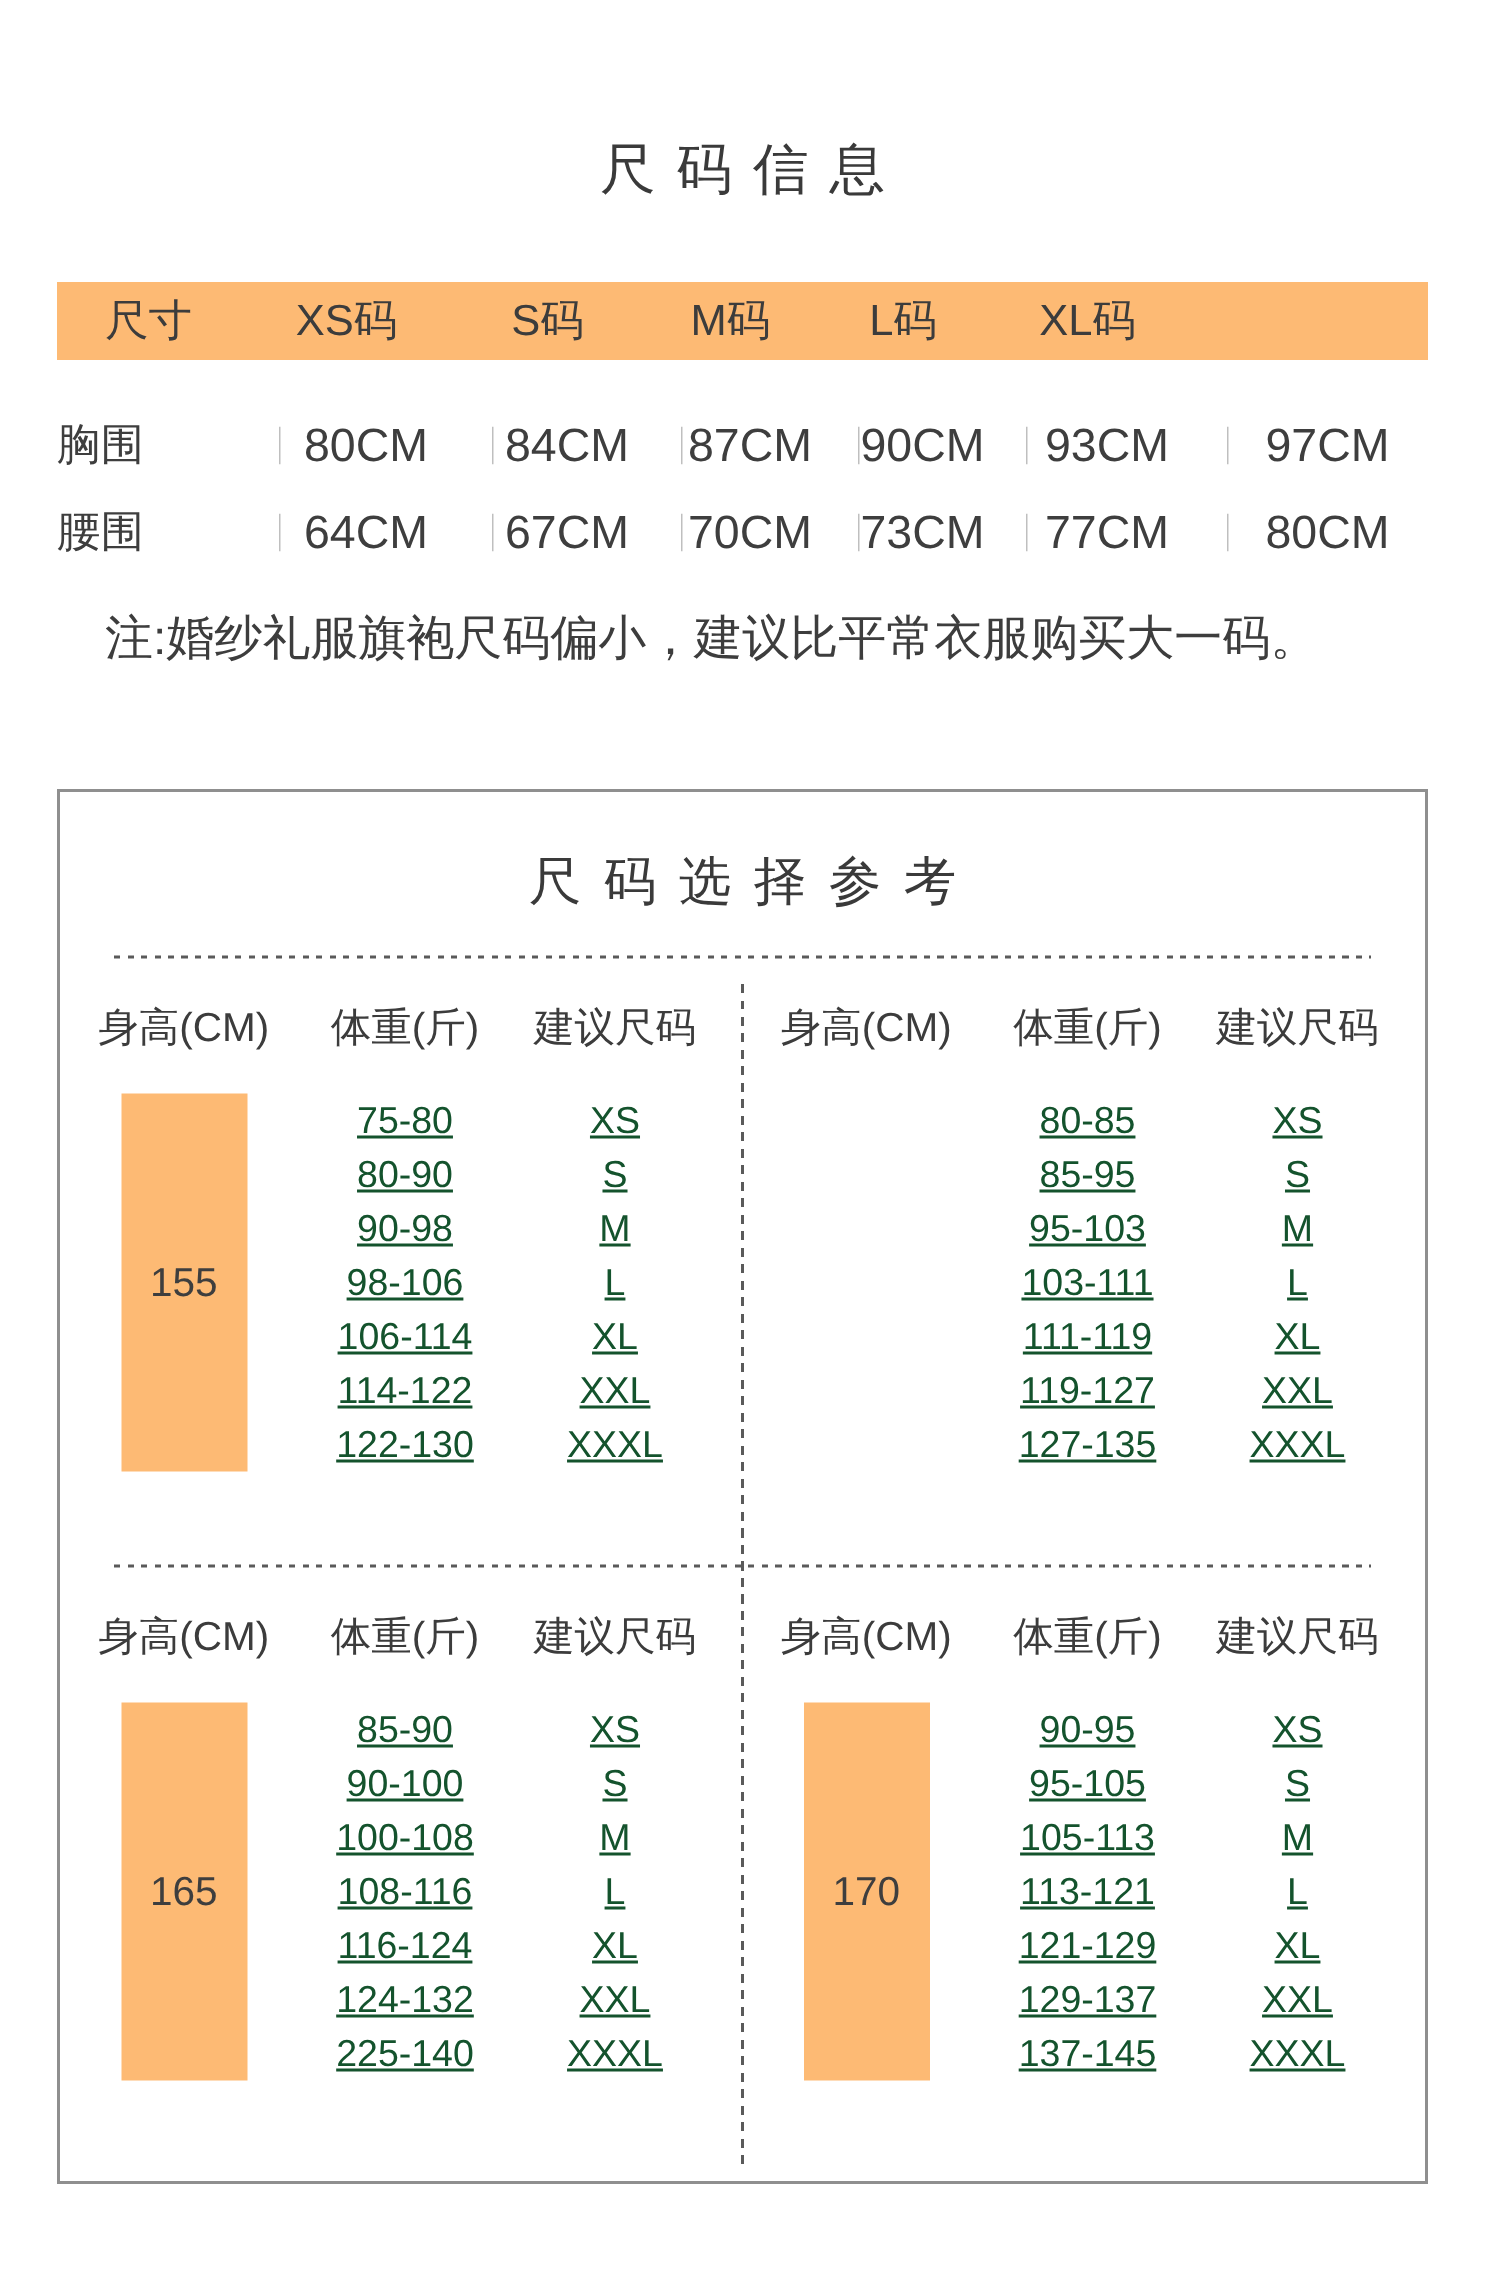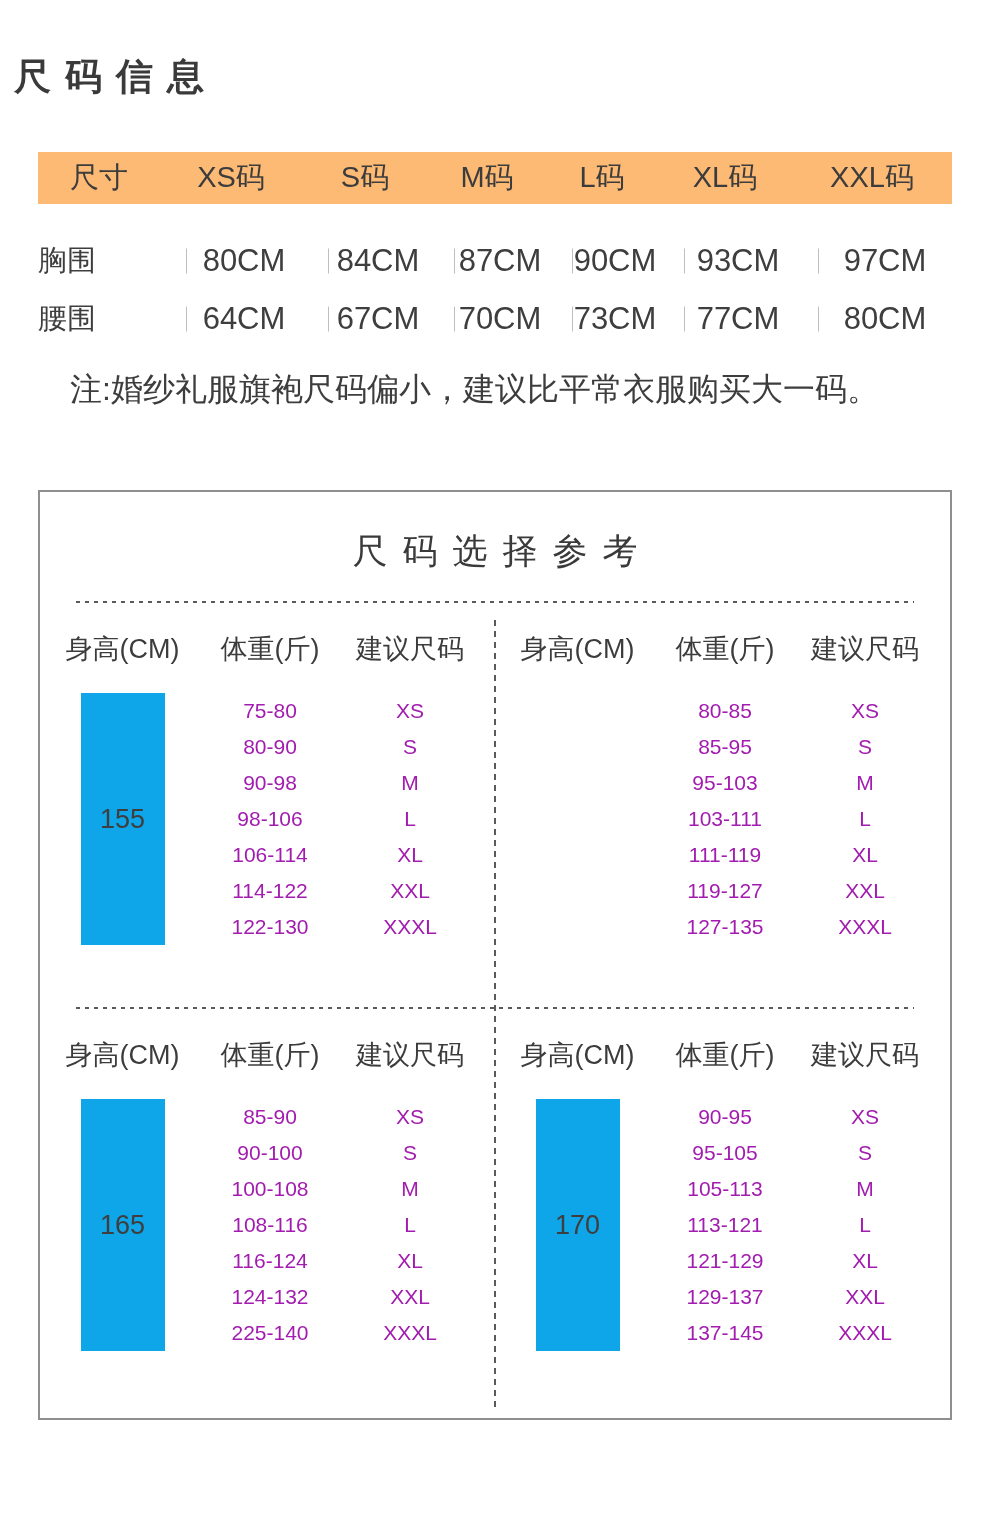--- a/index.html
+++ b/index.html
@@ -4,23 +4,23 @@
 <style>
   html,body { margin:0; padding:0; }
   body {
     width:990px; height:1528px;
     background:#ffffff;
     font-family:"Liberation Sans","DejaVu Sans",sans-serif;
     color:#3e3e3e;
     overflow:hidden;
   }
   .main-title {
-    margin:0; padding:52px 0 0;
-    text-align:left;
-    font-size:37px; font-weight:700;
+    margin:0; padding:88px 0 0;
+    text-align:center;
+    font-size:37px; font-weight:400;
     letter-spacing:14px; text-indent:14px;
     color:#3a3a3a;
   }
   
   .size-table { margin:0 38px; }
   .size-header {
     display:grid;
     grid-template-columns:122px 142px 126px 118px 112px 134px 160px;
     background:#fdba74;
     height:52px; align-items:center;
@@ -65,44 +65,43 @@
     background:repeating-linear-gradient(to bottom,#5a5a5a 0 6px,transparent 6px 11px);
   }
   .quad-row { display:grid; grid-template-columns:1fr 1fr; margin-top:2px; }
   .quad {
     display:grid;
     grid-template-columns:165px 130px 150px;
     grid-template-rows:88px repeat(7,36px);
     justify-items:center; align-items:center;
   }
   .qhead { font-size:27px; color:#3c3c3c; }
-  .qcell { font-size:21px; color:#a21caf; }
+  .qcell { font-size:25px; color:#14532d;text-decoration:underline; }
   .height-rect {
     grid-column:1; grid-row:2 / span 7;
     align-self:stretch; justify-self:center;
-    width:84px; background:#0ea5e9;
+    width:84px; background:#fdba74;
     display:flex; align-items:center; justify-content:center;
     font-size:27px;
   }
 </style>
 </head>
 <body>
 
 <div>
   <h1 class="main-title">尺码信息</h1>
 
   <div class="size-table">
     <div class="size-header" id="size-header">
         <div class="hcell">尺寸</div>
         <div class="hcell">XS码</div>
         <div class="hcell">S码</div>
         <div class="hcell">M码</div>
         <div class="hcell">L码</div>
         <div class="hcell">XL码</div>
-        <div class="hcell">XXL码</div>
       </div>
     <div id="size-rows">
         <div class="size-row first">
           <div class="rlabel">胸围</div>
           <div class="vcell">80CM</div>
           <div class="vcell">84CM</div>
           <div class="vcell">87CM</div>
           <div class="vcell">90CM</div>
           <div class="vcell">93CM</div>
           <div class="vcell">97CM</div>

